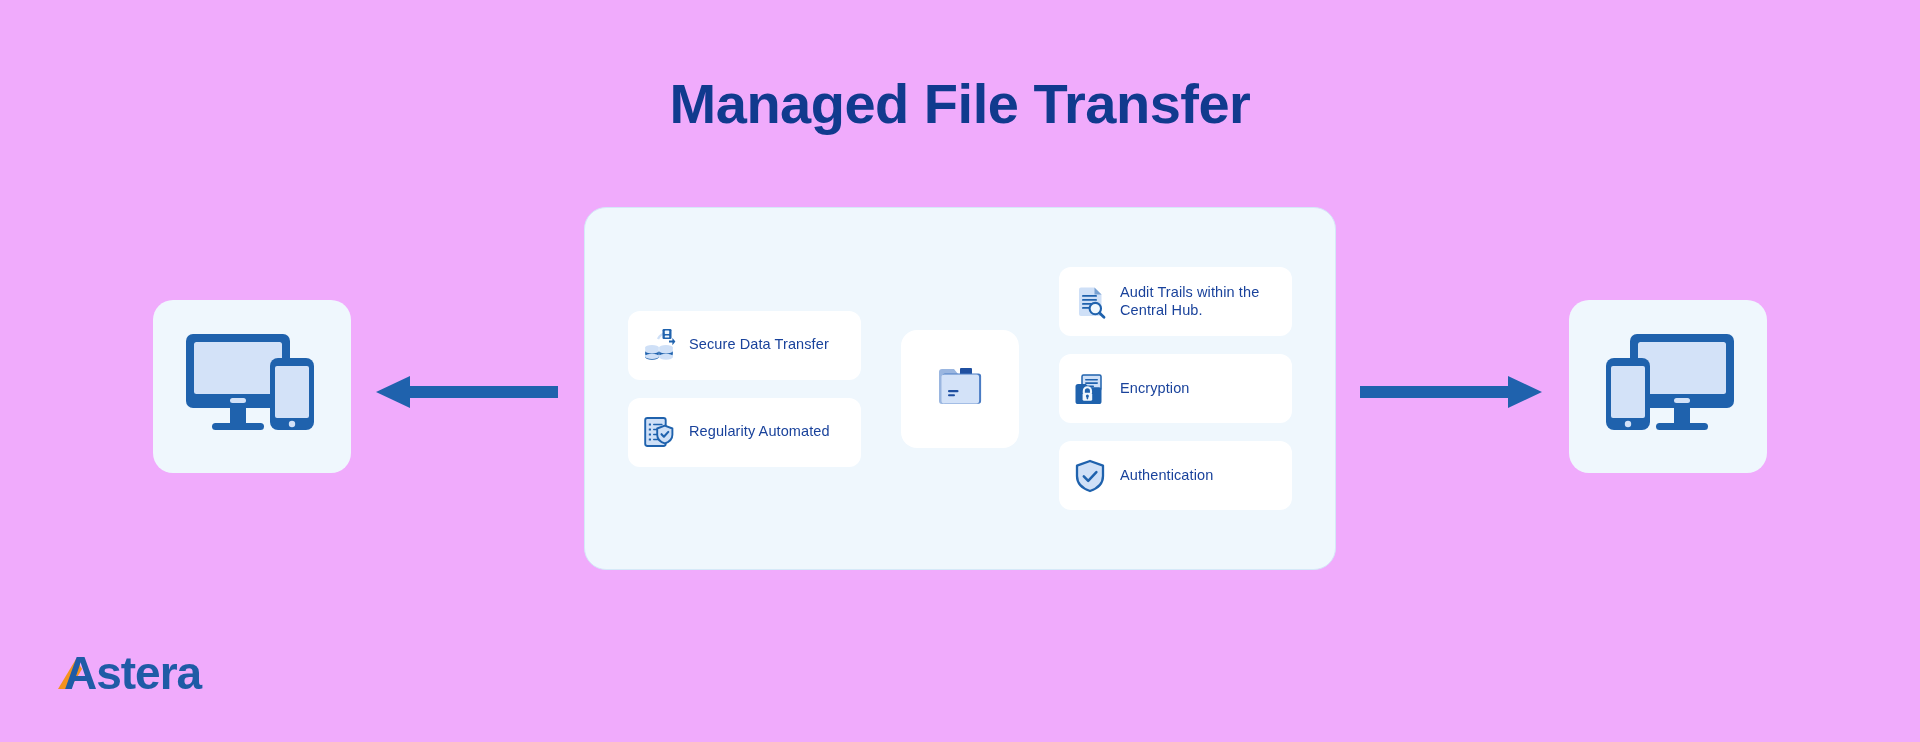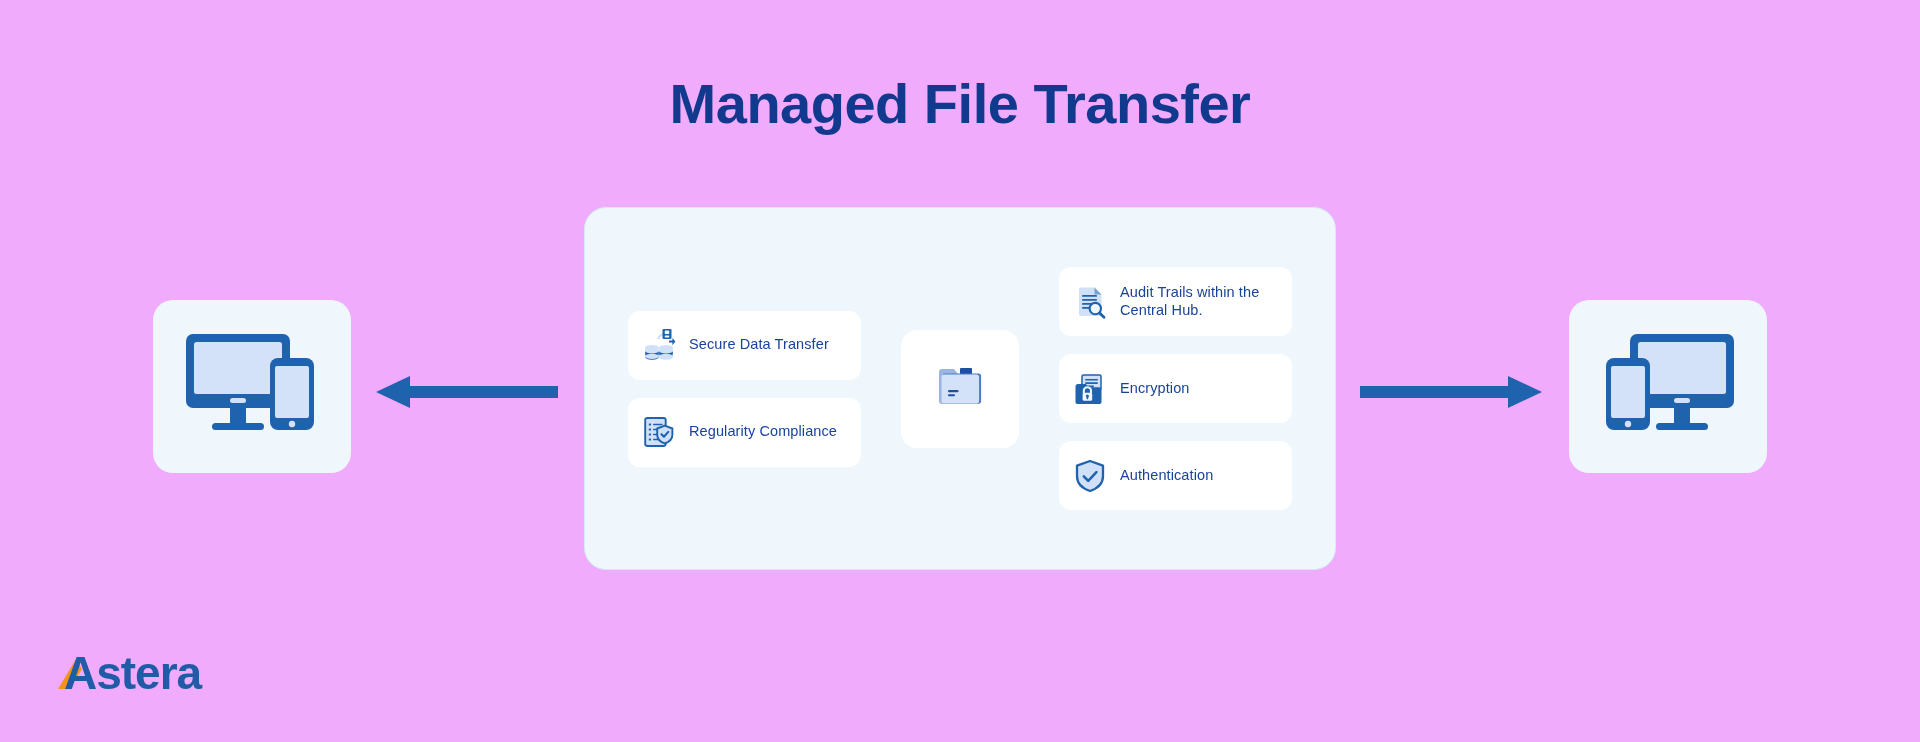--- a/index.html
+++ b/index.html
@@ -184,21 +184,21 @@
             <rect x="8.8" y="20.4" width="2.2" height="2.2" rx="0.4" fill="#1f62ad"></rect>
             <rect x="8.8" y="25.4" width="2.2" height="2.2" rx="0.4" fill="#1f62ad"></rect>
             <rect x="13" y="10.8" width="9.6" height="1.5" rx="0.7" fill="#1f62ad"></rect>
             <rect x="13" y="15.8" width="9.6" height="1.5" rx="0.7" fill="#1f62ad"></rect>
             <rect x="13" y="20.8" width="9.6" height="1.5" rx="0.7" fill="#1f62ad"></rect>
             <rect x="13" y="25.8" width="9.6" height="1.5" rx="0.7" fill="#1f62ad"></rect>
             <path d="M24.8 12.6 l7.6 2.9 v6.2 c0 4.6 -3.4 7.3 -7.6 8.7 c-4.2 -1.4 -7.6 -4.1 -7.6 -8.7 v-6.2z" fill="#cfe0f7" stroke="#1f62ad" stroke-width="1.9" stroke-linejoin="round"></path>
             <path d="M21.5 21.2 l2.4 2.5 4.4 -4.8" stroke="#1f62ad" stroke-width="2.1" fill="none" stroke-linecap="round" stroke-linejoin="round"></path>
           </svg>
         </span>
-        <span class="card-label">Regularity Compliance</span>
+        <span class="card-label">Regularity Automated</span>
       </div>
 
     </div>
 
     <div class="folder-tile">
       <span>
         <svg width="62" height="62" viewBox="0 0 62 62">
           <path d="M10 16 a3 3 0 0 1 3-3 h12 l4 5 h20 a3 3 0 0 1 3 3 v24 a3 3 0 0 1 -3 3 h-36 a3 3 0 0 1 -3 -3z" fill="#9ab6e0"></path>
           <rect x="31" y="12" width="12" height="7" rx="1" fill="#1f4fa0"></rect>
           <path d="M13.5 20 a2.6 2.6 0 0 1 2.6 -2.6 h33.4 a2.6 2.6 0 0 1 2.6 2.6 v24.8 a2.6 2.6 0 0 1 -2.6 2.6 h-33.4 a2.6 2.6 0 0 1 -2.6 -2.6z" fill="#4a7cc4"></path>

